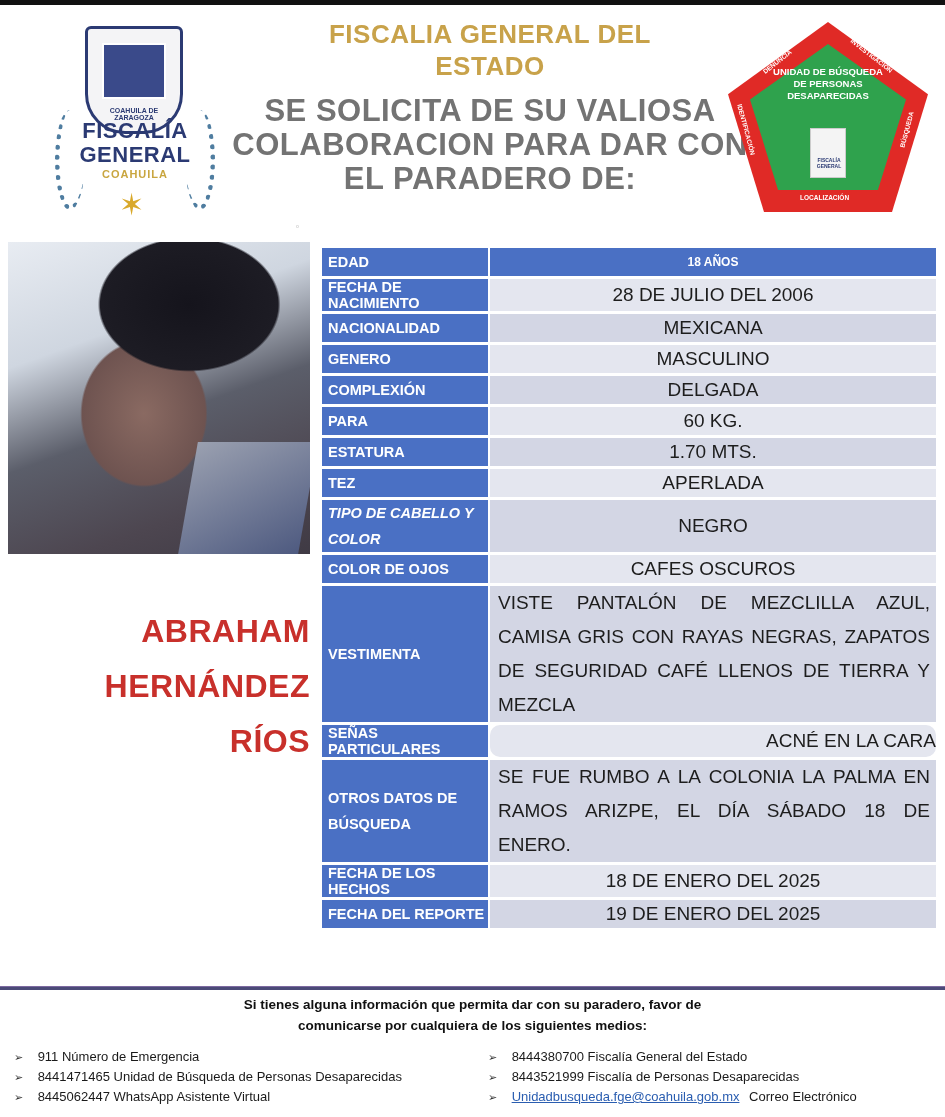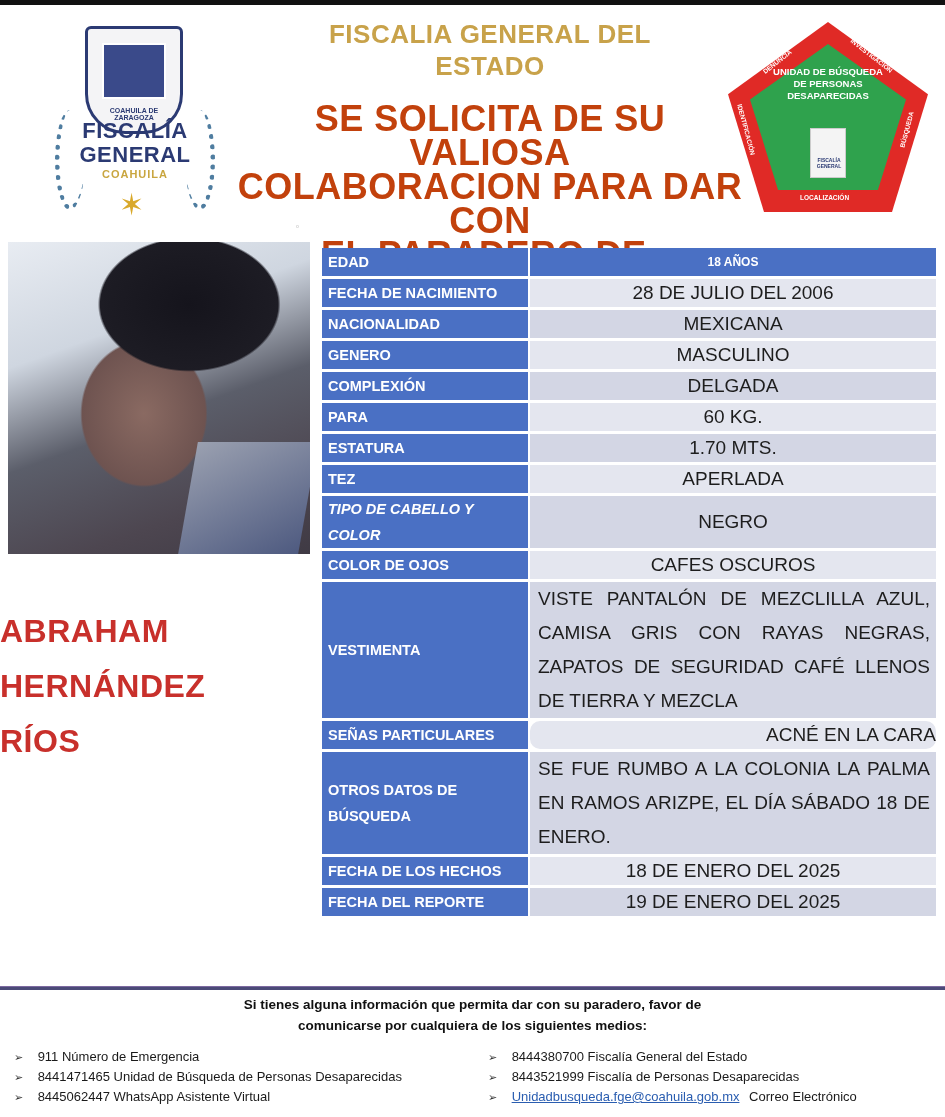--- a/index.html
+++ b/index.html
@@ -15,21 +15,21 @@
   .logo-text-1 { top: 100px; }
   .logo-text-2 { top: 124px; }
   .logo-text-3 { position: absolute; top: 150px; width: 160px; text-align: center; color: #c9a640; font-size: 11px; font-weight: bold; letter-spacing: 1px; }
   .laurel-l, .laurel-r { position: absolute; top: 92px; width: 30px; height: 100px; border: 5px dotted #4f7da0; border-radius: 50%; }
   .laurel-l { left: 0; border-right: none; border-top: none; }
   .laurel-r { right: 0; border-left: none; border-top: none; }
   .logo-star { position: absolute; left: 64px; top: 172px; font-size: 30px; color: #d9a92b; line-height: 1; }
 
   .header-center { position: absolute; left: 230px; top: 18px; width: 520px; text-align: center; }
   .org-title { color: #c8a24a; font-weight: bold; font-size: 26px; line-height: 32px; letter-spacing: 0.5px; }
-  .request-text { margin-top: 20px; color: #c2410c; font-weight: bold; font-size: 36px; line-height: 34px; letter-spacing: 0.5px; }
+  .request-text { margin-top: 12px; color: #737373; font-weight: bold; font-size: 31px; line-height: 34px; letter-spacing: 0.5px; }
 
   .logo-right { position: absolute; left: 728px; top: 22px; width: 200px; height: 190px; }
   .pentagon-outer { position: absolute; left: 0; top: 0; width: 200px; height: 190px; background: #e02a26; clip-path: polygon(50% 0%, 100% 38%, 82% 100%, 18% 100%, 0% 38%); }
   .pentagon-inner { position: absolute; left: 22px; top: 22px; width: 156px; height: 146px; background: #2fa24d; clip-path: polygon(50% 0%, 100% 38%, 82% 100%, 18% 100%, 0% 38%); }
   .unit-text { position: absolute; left: 40px; top: 44px; width: 120px; text-align: center; color: #fff; font-size: 9.5px; font-weight: bold; line-height: 12px; }
   .unit-badge { position: absolute; left: 82px; top: 106px; width: 36px; height: 50px; background: #f4f4f4; border: 1px solid #ccc; }
   .unit-badge .mini { position: absolute; left: 4px; top: 28px; width: 28px; text-align: center; font-size: 5px; font-weight: bold; color: #2b3a73; line-height: 6px; }
   .side-label { position: absolute; color: #fff; font-size: 6.5px; font-weight: bold; white-space: nowrap; }
   .sl-1 { left: 32px; top: 36px; transform: rotate(-38deg); }
   .sl-2 { left: 118px; top: 30px; transform: rotate(38deg); }
@@ -39,25 +39,25 @@
 
   .dot-mark { position: absolute; left: 296px; top: 222px; font-size: 8px; color: #999; }
 
   .photo { position: absolute; left: 8px; top: 242px; width: 302px; height: 312px; overflow: hidden;
     background:
       radial-gradient(ellipse 42% 30% at 60% 20%, #15141c 0%, #1d1c24 70%, transparent 72%),
       radial-gradient(ellipse 34% 38% at 45% 55%, #8a6a62 0%, #6e5350 60%, transparent 62%),
       linear-gradient(160deg, #e8ecf2 0%, #cfd6e0 30%, #5b5e6a 55%, #4d4650 80%, #3f3a44 100%); }
   .photo .collar { position: absolute; left: 180px; top: 200px; width: 120px; height: 112px; background: linear-gradient(150deg, #9aa0b0, #4e5a80); transform: skewX(-10deg); }
 
-  .person-name { position: absolute; left: 0; top: 604px; width: 310px; text-align: left; color: #c8302b; font-weight: bold; font-size: 32px; line-height: 55px; letter-spacing: 0.5px; }
+  .person-name { position: absolute; left: 0; top: 604px; width: 310px; text-align: right; color: #c8302b; font-weight: bold; font-size: 32px; line-height: 55px; letter-spacing: 0.5px; }
 
   .info-table { position: absolute; left: 322px; top: 245px; width: 614px; border-collapse: separate; border-spacing: 0 3px; }
   .info-table td { padding: 0; }
-  .lbl { width: 208px; background: #4a70c4; color: #ffffff; font-weight: bold; font-size: 14.5px; padding-left: 6px !important; vertical-align: middle; border-right: 2px solid #fff; }
+  .lbl { width: 168px; background: #4a70c4; color: #ffffff; font-weight: bold; font-size: 14.5px; padding-left: 6px !important; vertical-align: middle; border-right: 2px solid #fff; }
   .val { background: #d3d6e4; color: #1d1d1d; font-size: 19px; text-align: center; vertical-align: middle; }
   .row-alt .val { background: #e4e6ef; }
   .val.head { background: #4a70c4; color: #fff; font-weight: bold; font-size: 12px; }
   .val.left { text-align: justify; text-align-last: left; padding: 0 6px 0 8px !important; line-height: 34px; }
   .val.left-simple { text-align: right; padding-left: 12px !important; border-radius: 10px; }
   .r28 { height: 28px; }
   .r52 { height: 52px; }
   .r128 { height: 128px; }
   .r98 { height: 98px; }
 

